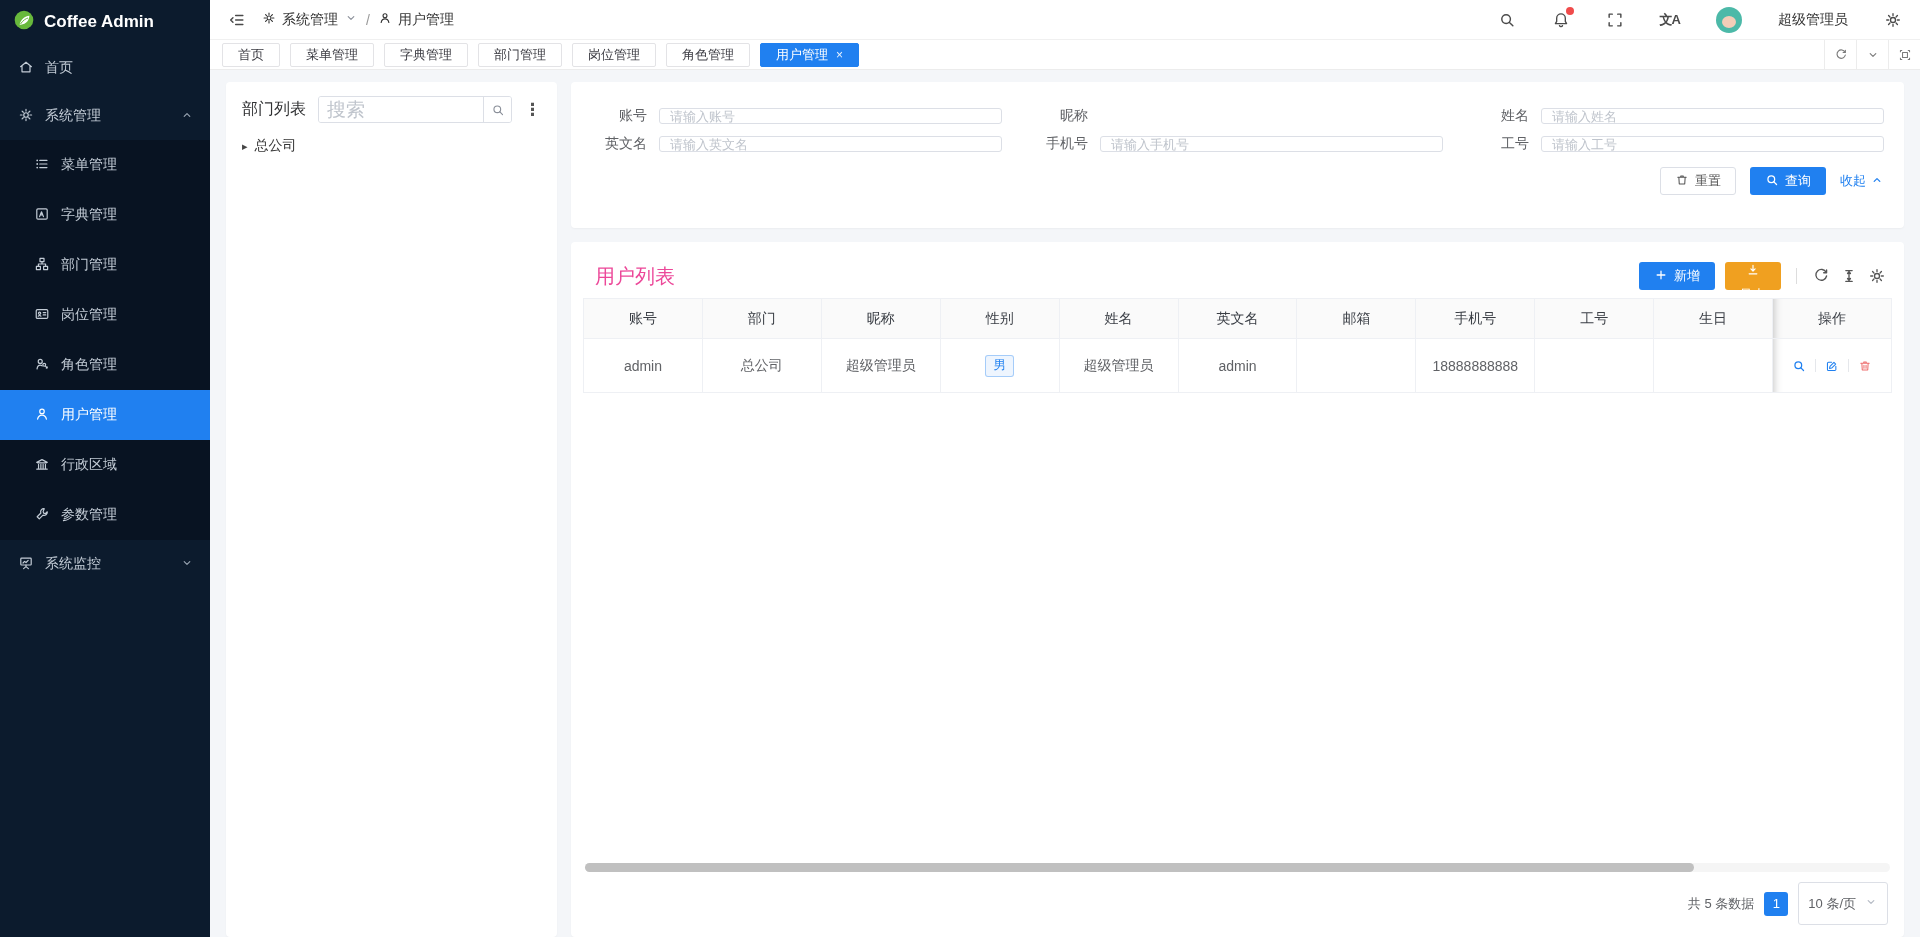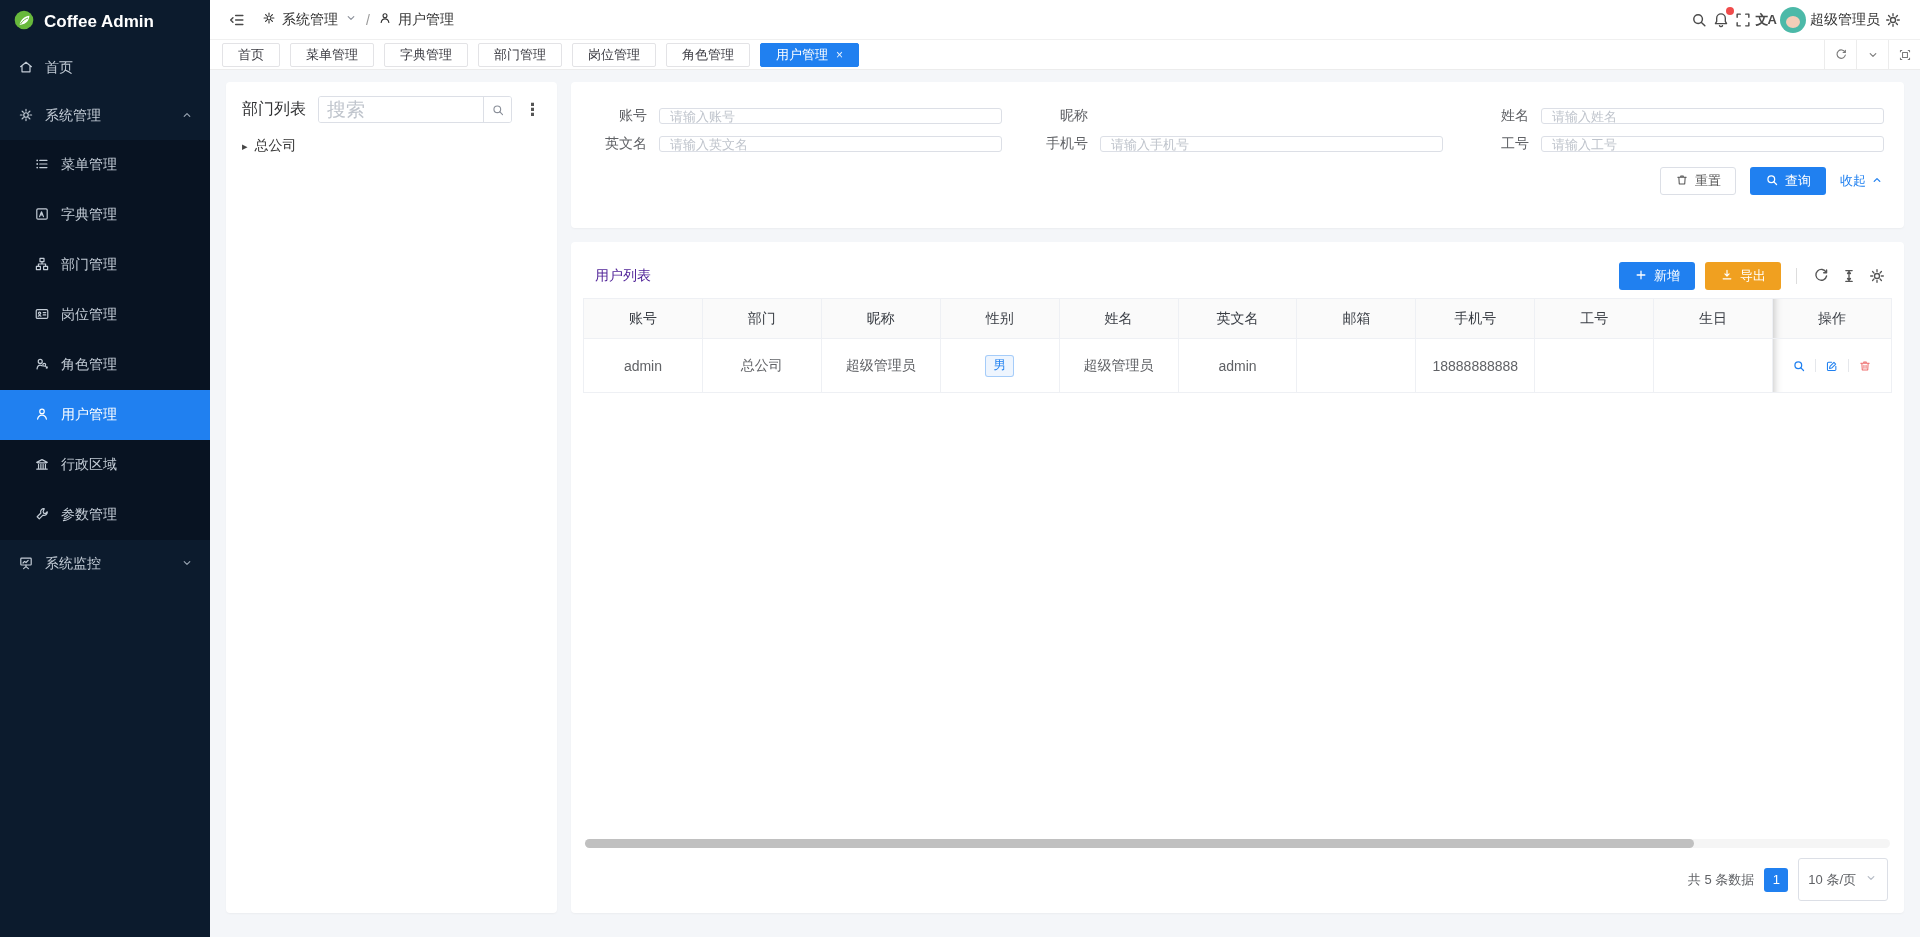--- a/index.html
+++ b/index.html
@@ -16,38 +16,38 @@
   .submenu { background:#081322; }
   .submenu .menu-item { height:50px; padding-left:34px; }
   .menu-item.active { background:#2080f0; color:#fff; }
 
   
   .main { flex:1; display:flex; flex-direction:column; min-width:0; }
   .topbar { height:40px; background:#fff; display:flex; align-items:center; padding:0 18px; gap:16px; border-bottom:1px solid #f0f0f0; color:#4a4a4a; }
   .crumbs { display:flex; align-items:center; gap:8px; color:#333; font-size:14px; }
   .crumb { display:flex; align-items:center; gap:6px; cursor:pointer; }
   .crumb-sep { color:#999; }
-  .topbar-right { margin-left:auto; display:flex; align-items:center; gap:4px; color:#4a4a4a; }
+  .topbar-right { margin-left:auto; display:flex; align-items:center; gap:36px; color:#4a4a4a; }
   .tb-icon { display:flex; cursor:pointer; }
   .bell-wrap { position:relative; display:flex; }
   .bell-dot { position:absolute; top:-4px; right:-4px; width:8px; height:8px; border-radius:50%; background:#f04b4b; }
   .translate { font-size:13px; font-weight:700; letter-spacing:-1px; cursor:pointer; }
   .avatar { width:26px; height:26px; border-radius:50%; background:#4cb9a8; position:relative; overflow:hidden; cursor:pointer; }
   .avatar::after { content:""; position:absolute; left:6px; top:9px; width:14px; height:12px; border-radius:50%; background:#f3cdb8; }
   .username { font-size:14px; color:#333; cursor:pointer; }
 
   .tabbar { height:30px; background:#fff; display:flex; align-items:center; padding-left:12px; border-bottom:1px solid #ececec; }
   .tab { display:flex; align-items:center; height:24px; padding:0 15px; border:1px solid #e3e3e6; border-radius:2px; margin-right:10px; font-size:13px; color:#3c3c43; background:#fff; cursor:pointer; white-space:nowrap; }
   .tab.active { background:#2080f0; border-color:#2080f0; color:#fff; }
   .tab .x { margin-left:8px; font-size:12px; opacity:.9; }
   .tab-tools { margin-left:auto; display:flex; height:100%; align-items:stretch; }
   .tab-tools .tool { width:32px; display:flex; align-items:center; justify-content:center; border-left:1px solid #ececec; color:#7a7a7a; cursor:pointer; }
 
   
-  .content { flex:1; display:flex; gap:14px; padding:12px 16px 24px; min-height:0; }
+  .content { flex:1; display:flex; gap:14px; padding:12px 16px 0; min-height:0; }
   .card { background:#fff; border-radius:4px; box-shadow:0 1px 2px rgba(0,0,0,.04); }
 
   .dept-card { width:331px; flex-shrink:0; padding:14px 16px; display:flex; flex-direction:column; gap:14px; }
   .dept-head { display:flex; align-items:center; gap:12px; }
   .dept-title { font-size:16px; color:#303133; white-space:nowrap; }
   .search-group { flex:1; display:flex; height:27px; border:1px solid #dcdfe6; border-radius:3px; overflow:hidden; }
   .search-group input { flex:1; border:0; outline:0; padding:0 8px; font-size:19px; min-width:0; color:#ef4444; }
   .search-group .btn-search { width:28px; border-left:1px solid #dcdfe6; display:flex; align-items:center; justify-content:center; color:#8a8f99; cursor:pointer; background:#fff; }
   .dots { color:#555; font-size:17px; font-weight:700; cursor:pointer; line-height:1; }
   .tree-node { display:flex; align-items:center; gap:7px; font-size:14px; color:#333; cursor:pointer; }
@@ -58,26 +58,26 @@
   .filter-card { height:146px; padding:25px 20px 0; }
   .filter-grid { display:grid; grid-template-columns:repeat(3,1fr); column-gap:30px; row-gap:10px; }
   .field { display:flex; align-items:center; }
   .field label { width:68px; text-align:right; padding-right:12px; font-size:14px; color:#606266; flex-shrink:0; white-space:nowrap; }
   .field input { flex:1; height:16px; border:1px solid #dcdfe6; border-radius:3px; padding:0 10px; font-size:13px; color:#333; outline:none; min-width:0; }
   ::placeholder { color:#bfc4cc; }
   .filter-actions { display:flex; justify-content:flex-end; align-items:center; gap:14px; margin-top:14px; }
   .btn { height:28px; display:inline-flex; align-items:center; gap:6px; padding:0 14px; border-radius:3px; font-size:13px; cursor:pointer; border:1px solid transparent; white-space:nowrap; }
   .btn-plain { border-color:#dcdfe6; background:#fff; color:#555; }
   .btn-primary { background:#2080f0; color:#fff; }
-  .btn-warning { background:#f0a020; color:#fff; }
+  .btn-warning { background:#f0a020; color:#fff;flex-direction:column; }
   .link-collapse { color:#2080f0; font-size:13px; display:inline-flex; align-items:center; gap:4px; cursor:pointer; }
 
   .table-card { flex:1; padding:12px; display:flex; flex-direction:column; min-height:0; }
   .table-head { height:44px; display:flex; align-items:center; padding:0 6px 0 12px; }
-  .table-title { font-size:14px; color:#4c1d95; }
+  .table-title { font-size:20px; color:#ec4899; }
   .table-actions { margin-left:auto; display:flex; align-items:center; gap:10px; }
   .icon-divider { width:1px; height:16px; background:#ddd; margin:0 5px; }
   .tool-icon { color:#555; display:flex; cursor:pointer; }
 
   .table-wrap { flex:1; min-height:0; overflow:hidden; }
   table { width:100%; border-collapse:collapse; table-layout:fixed; }
   th,td { border:1px solid #eef0f4; text-align:center; color:#606266; font-weight:400; padding:0 6px; overflow:hidden; white-space:nowrap; text-overflow:ellipsis; font-size:14px; }
   th { background:#fafafa; color:#3a3e45; height:40px; }
   td { height:54px; }
   th.fixed, td.fixed { box-shadow:inset 12px 0 10px -12px rgba(0,0,0,.28); }

